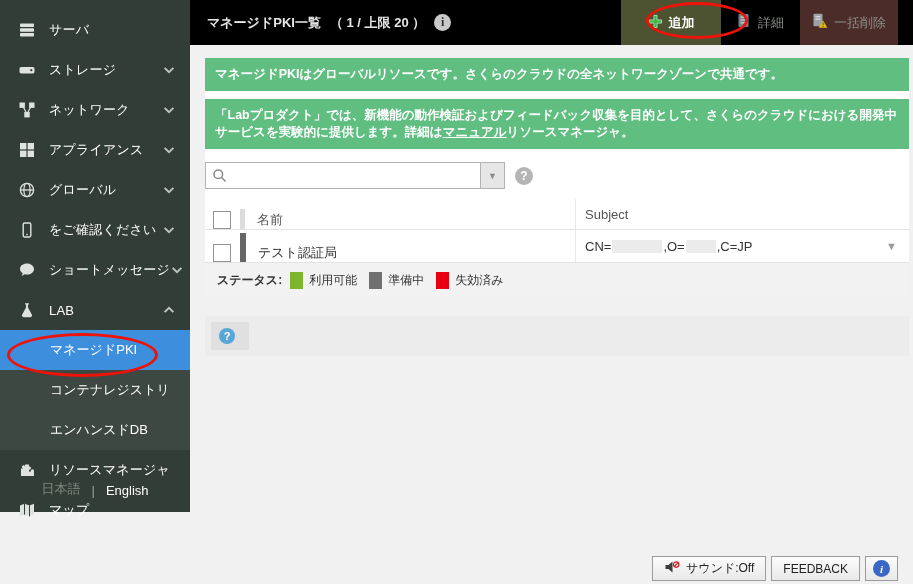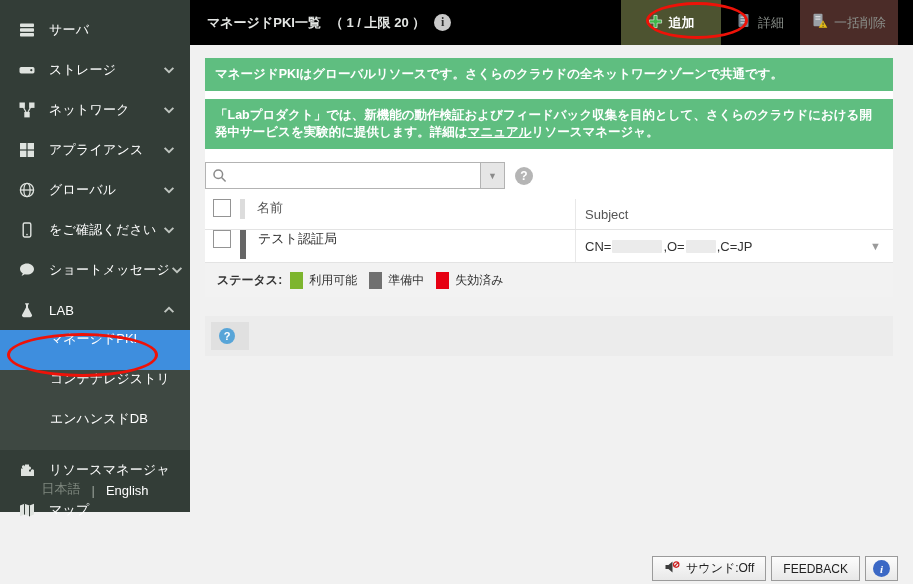--- a/index.html
+++ b/index.html
@@ -9,61 +9,61 @@
 
   
   .sidebar { position:absolute; left:0; top:0; width:190px; height:512px; background:#333d37; color:#fff; }
   .nav { padding-top:10px; }
   .nav-item { height:40px; display:flex; align-items:center; padding:0 14px 0 18px; font-size:13px; cursor:pointer; }
   .nav-icon { width:18px; height:16px; margin-right:13px; flex:none; display:flex; align-items:center; justify-content:center; }
   .nav-icon svg { display:block; }
   .nav-label { flex:1; white-space:nowrap; letter-spacing:0.2px; }
   .chev { width:14px; height:14px; flex:none; opacity:.9; }
   .submenu { background:#3e4842; }
-  .submenu-item { height:40px; display:flex; align-items:flex-start; padding-left:50px; font-size:13px; cursor:pointer; white-space:nowrap; }
+  .submenu-item { height:40px; display:flex; align-items:center; padding-left:50px; font-size:13px; cursor:pointer; white-space:nowrap; }
   .submenu-item.selected { background:#3e8ede; }
   .lang { position:absolute; bottom:14px; left:0; width:190px; display:flex; justify-content:center; align-items:flex-end; gap:11px; font-size:13px; }
   .lang-ja { color:#7f887f; cursor:pointer; }
   .lang-divider { color:#9aa39a; }
   .lang-en { color:#ffffff; cursor:pointer; }
 
   
   .main { position:absolute; left:190px; top:0; width:723px; height:584px; }
   .topbar { height:45px; background:#000000; display:flex; align-items:center; }
   .topbar-title { margin-left:17px; font-size:13px; font-weight:bold; color:#e4e6e4; white-space:nowrap; }
   .topbar-count { margin-left:9px; font-size:13px; font-weight:bold; color:#e4e6e4; white-space:nowrap; }
   .title-info-icon { margin-left:9px; width:17px; height:17px; border-radius:50%; background:#c9c9c9; color:#2e2e2e;
     font-size:12px; font-weight:bold; font-family:"Liberation Serif", serif; display:flex; align-items:center; justify-content:center; cursor:pointer;}
   .topbar-buttons { margin-left:auto; margin-right:15px; display:flex; gap:8px; height:45px; }
   .tb-btn { display:flex; align-items:center; justify-content:center; gap:6px; font-size:13px; cursor:pointer; height:45px; }
   .tb-add { width:100px; background:#4d5330; color:#fff; font-weight:bold; }
   .tb-detail { padding:0 8px; color:#8b908b; }
   .tb-delete { padding:0 12px; background:#4b2c28; color:#8b908b; }
 
   
-  .content { position:absolute; top:45px; left:0; right:0; bottom:0; background:#f1f1f1; padding:13px 20px 0 15px; }
+  .content { position:absolute; top:45px; left:0; right:0; bottom:0; background:#f1f1f1; padding:13px 4px 0 15px; }
   .panel { background:#ffffff; }
   .banner { background:#5fbe80; color:#fff; font-size:12.5px; font-weight:bold; line-height:17px; padding:8px 10px; }
   .banner1 { margin-bottom:8px; }
   .banner2 { margin-bottom:0; }
   .banner a { color:#fff; text-decoration:underline; cursor:pointer; }
 
   .search-row { display:flex; align-items:center; padding:13px 0 10px 0; background:#fff; }
   .search-box { width:300px; height:27px; border:1px solid #b3b3b3; background:#fff; display:flex; align-items:stretch; }
   .search-icon-wrap { width:26px; display:flex; align-items:center; justify-content:center; }
   .search-input { flex:1; border:none; outline:none; font-size:13px; padding:0 4px; min-width:0; background:transparent; }
   .search-dd { width:24px; border-left:1px solid #b3b3b3; background:#e6e6e6; display:flex; align-items:center; justify-content:center;
     color:#8a8a8a; font-size:9px; cursor:pointer; }
   .help-circle { width:18px; height:18px; border-radius:50%; background:#b5b5b5; color:#fff; font-size:12px; font-weight:bold;
     display:flex; align-items:center; justify-content:center; margin-left:10px; cursor:pointer; }
 
   .table-header, .table-row { display:flex; align-items:center; border-bottom:1px solid #e3e3e3; background:#fff; }
   .table-header { height:31px; color:#555; font-size:13px; }
   .table-row { height:33px; color:#333; font-size:13px; cursor:pointer; }
-  .left-group { width:370px; display:flex; align-items:flex-start; height:100%; }
+  .left-group { width:370px; display:flex; align-items:flex-end; height:100%; }
   .cb { width:18px; height:18px; border:1px solid #949494; background:#fff; margin-left:8px; flex:none; cursor:pointer; }
   .status-col { width:5px; height:20px; margin-left:9px; background:#dcdcdc; flex:none; }
   .status-col.row-status { width:6px; height:29px; background:#666; }
   .name-cell { margin-left:12px; white-space:nowrap; }
   .subject-cell { flex:1; display:flex; align-items:center; border-left:1px solid #e8e8e8; padding-left:9px; height:100%; }
   .redacted { display:inline-block; height:13px; background:#ebebeb; border-radius:1px; margin:0 1px; filter:blur(0.7px); }
   .red-1 { width:50px; } .red-2 { width:30px; }
   .row-arrow { margin-left:auto; margin-right:12px; color:#9a9a9a; font-size:11px; cursor:pointer; }
 
   .legend { display:flex; align-items:center; background:#f2f2f2; padding:0 12px; height:34px; font-size:12px; color:#333; }

